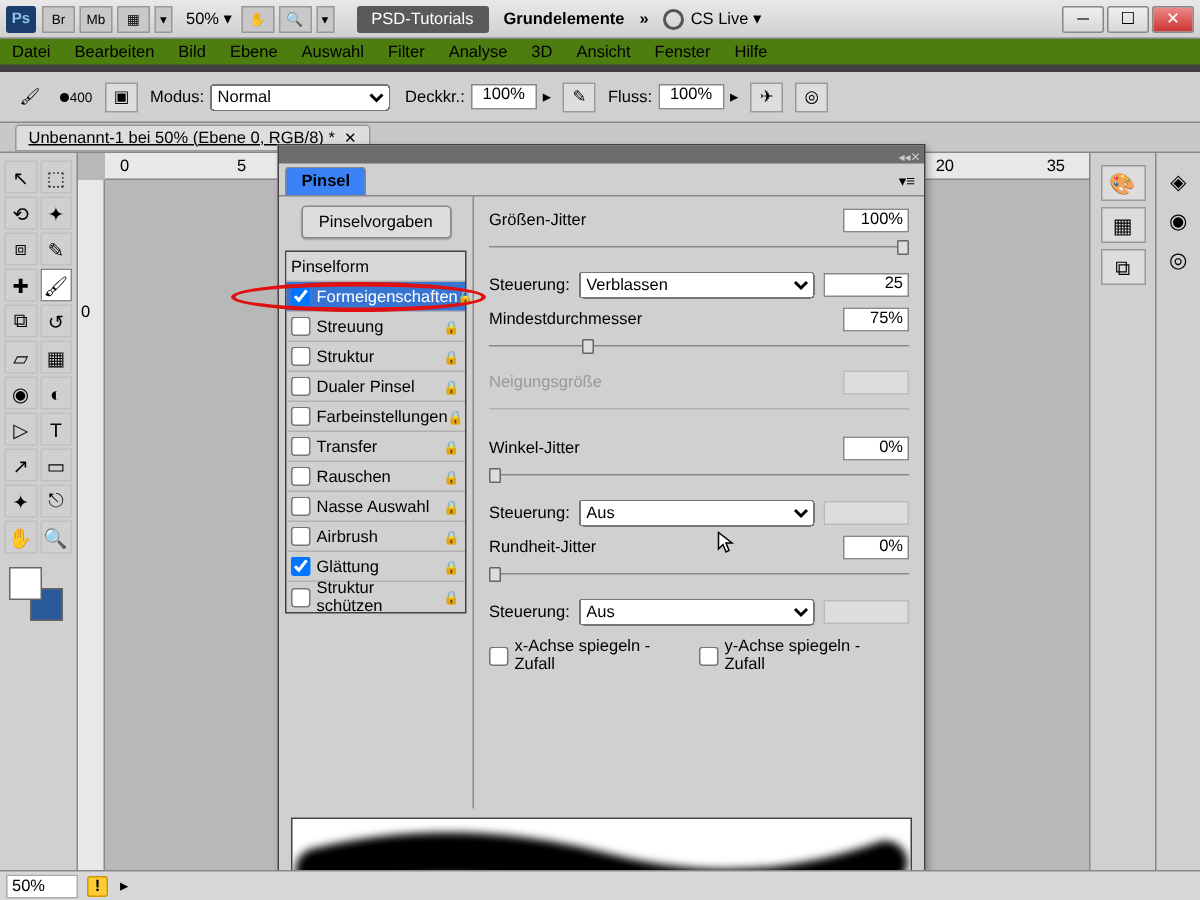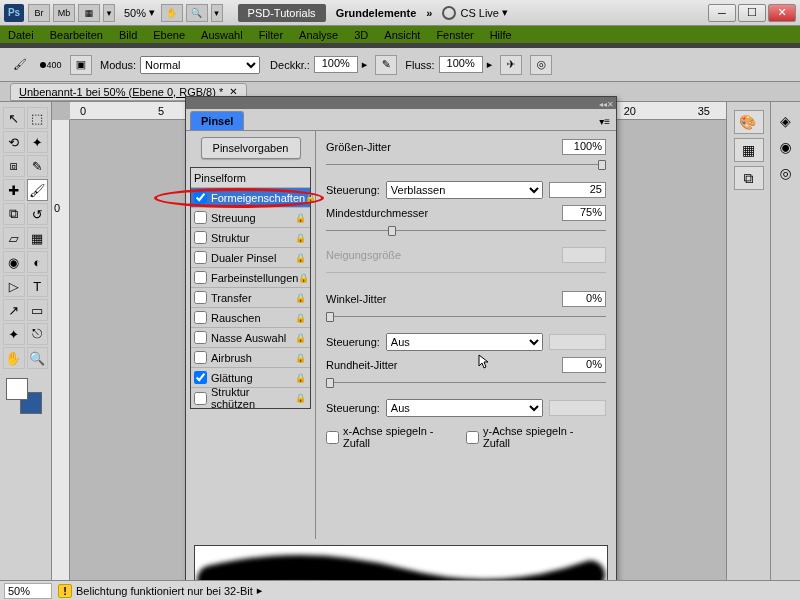--- a/index.html
+++ b/index.html
@@ -417,15 +417,14 @@
 
 <div class="cursor-arrow">
   <svg width="16" height="16" viewBox="0 0 16 16">
       <path d="M1 1 L1 12 L4 9 L6 14 L8 13 L6 8 L10 8 Z" fill="#fff" stroke="#000" stroke-width="1"></path>
     </svg>
 </div>
 
 <div class="status-bar">
   <div class="zoom">50%</div>
   <div class="warn">!</div>
-  <span>Belichtung funktioniert nur bei 32-Bit</span>
   <span style="margin-left:4px;">▸</span>
 </div>
 
 </body></html>

